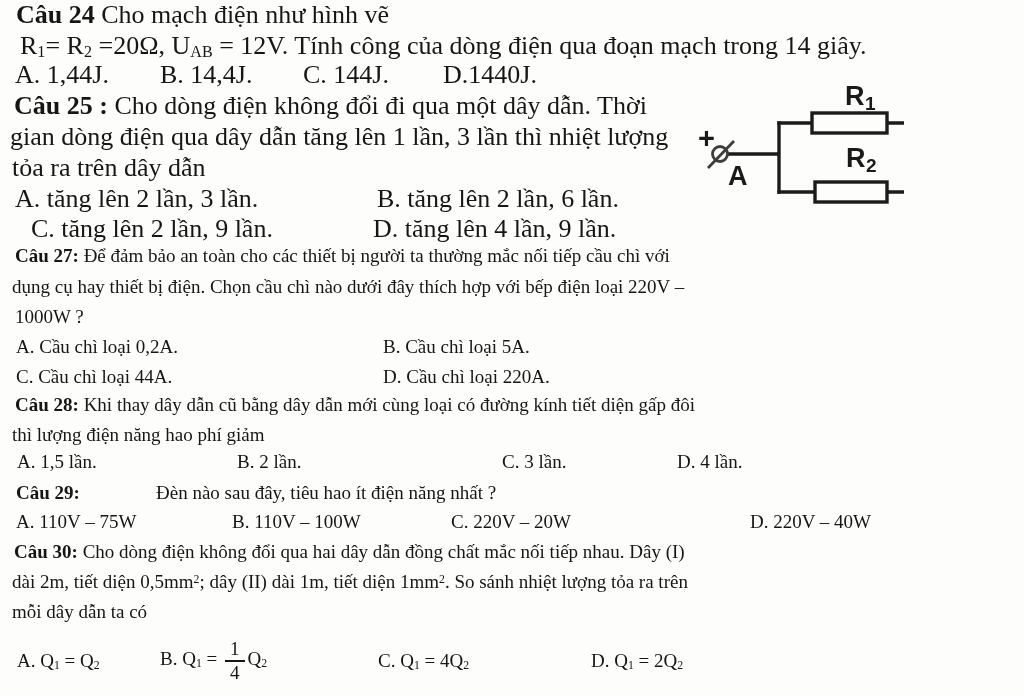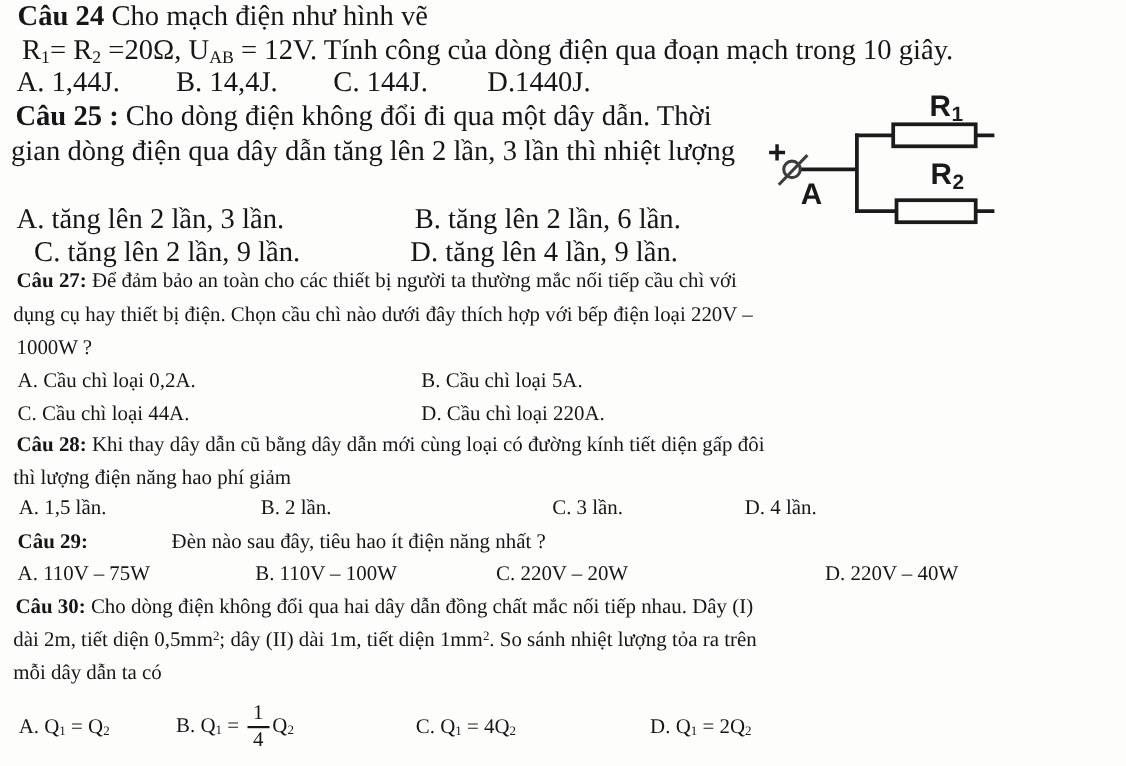--- a/index.html
+++ b/index.html
@@ -27,31 +27,32 @@
   .term{stroke:#3d3d3d;stroke-width:2.8;fill:none;}
   .clabel{font-family:"Liberation Sans", sans-serif;font-weight:bold;fill:#1a1a1a;}
 </style>
 </head>
 <body>
 
 <div class="page">
   <div class="qlist">
       <div class="q large">
         <div class="line" style="top: 0px; left: 16px;"><span class="b">Câu 24</span><span>  Cho mạch điện như hình vẽ</span></div>
-        <div class="line" style="top: 31px; left: 20px;"><span>R</span><span class="sub">1</span><span>= R</span><span class="sub">2</span><span> =20Ω, U</span><span class="sub">AB</span><span> = 12V. Tính công của dòng điện qua đoạn mạch trong 10 giây.</span></div>
+        <div class="line" style="top: 31px; left: 20px;"><span>R</span><span class="sub">1</span><span>= R</span><span class="sub">2</span><span> =20Ω, U</span><span class="sub">AB</span><span> = 12V. Tính công của dòng điện qua đoạn mạch trong 14 giây.</span></div>
         <div class="line" style="top: 60px;">
           <span class="opt" style="left: 15px;"><span>A. 1,44J.</span></span>
           <span class="opt" style="left: 160px;"><span>B. 14,4J.</span></span>
           <span class="opt" style="left: 303px;"><span>C. 144J.</span></span>
           <span class="opt" style="left: 443px;"><span>D.1440J.</span></span>
         </div>
       </div>
       <div class="q large">
         <div class="line" style="top: 91px; left: 14px;"><span class="b">Câu 25 :</span><span> Cho dòng điện không đổi đi qua một dây dẫn. Thời</span></div>
-        <div class="line" style="top: 122px; left: 10px;"><span>gian dòng điện qua dây dẫn tăng lên 2 lần, 3 lần thì nhiệt lượng</span></div>
+        <div class="line" style="top: 122px; left: 10px;"><span>gian dòng điện qua dây dẫn tăng lên 1 lần, 3 lần thì nhiệt lượng</span></div>
+        <div class="line" style="top: 153px; left: 12px;"><span>tỏa ra trên dây dẫn</span></div>
         <div class="line" style="top: 184px;">
           <span class="opt" style="left: 15px;"><span>A. tăng lên 2 lần, 3 lần.</span></span>
           <span class="opt" style="left: 377px;"><span>B. tăng lên 2 lần, 6 lần.</span></span>
         </div>
         <div class="line" style="top: 214px;">
           <span class="opt" style="left: 31px;"><span>C. tăng lên 2 lần, 9 lần.</span></span>
           <span class="opt" style="left: 373px; text-align: center;"><span>D. tăng lên 4 lần, 9 lần.</span></span>
         </div>
       </div>
       <div class="q">

